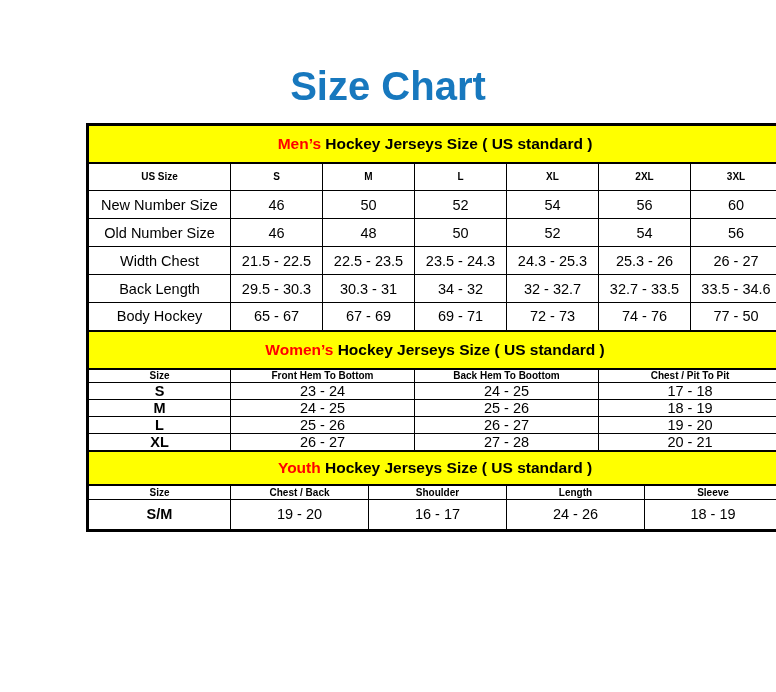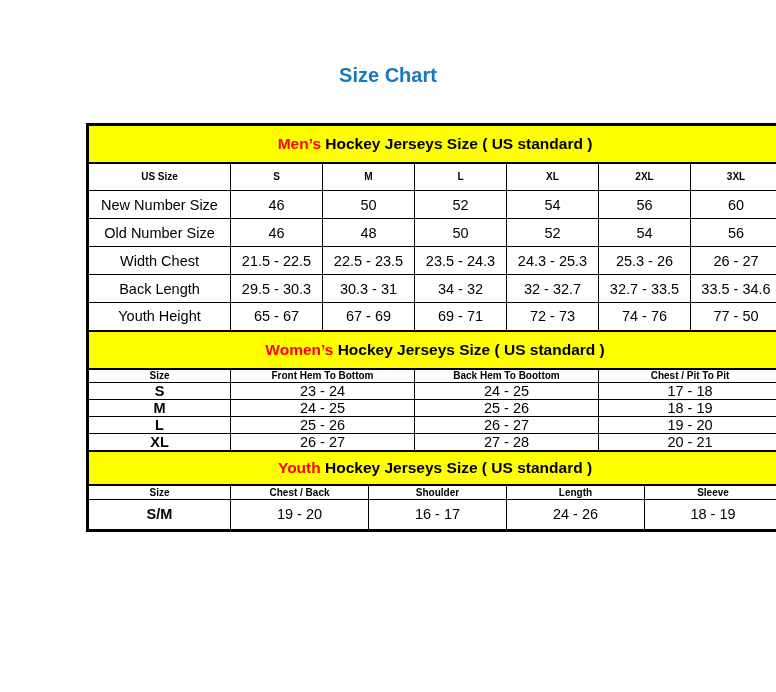--- a/index.html
+++ b/index.html
@@ -2,21 +2,21 @@
 <html><head>
 <meta charset="utf-8">
 <style>
   html,body{margin:0;padding:0;}
   body{
     width:776px;height:692px;background:#ffffff;position:relative;
     font-family:"Liberation Sans", sans-serif;color:#000;
   }
   .page-title{
     position:absolute;top:64px;left:0;width:776px;text-align:center;
-    font-size:20px;font-weight:bold;color:#1778BE;
+    font-size:40px;font-weight:bold;color:#1778BE;
   }
   .chart-wrap{position:absolute;left:38px;top:123px;padding-left:48px;}
   table.size-chart{
     border-collapse:collapse;table-layout:fixed;width:695px;
     border:3px solid #000;
   }
   td{
     border:1.5px solid #000;text-align:center;vertical-align:middle;
     font-size:14.5px;padding:0;white-space:nowrap;overflow:hidden;
   }
@@ -99,21 +99,21 @@
   <tr class="h28">
     <td class="stub">Back Length</td>
     <td colspan="2">29.5 - 30.3</td>
     <td colspan="2">30.3 - 31</td>
     <td colspan="2">34 - 32</td>
     <td colspan="2">32 - 32.7</td>
     <td colspan="2">32.7 - 33.5</td>
     <td colspan="2">33.5 - 34.6</td>
   </tr>
   <tr class="h28">
-    <td class="stub">Youth Height</td>
+    <td class="stub">Body Hockey</td>
     <td colspan="2">65 - 67</td>
     <td colspan="2">67 - 69</td>
     <td colspan="2">69 - 71</td>
     <td colspan="2">72 - 73</td>
     <td colspan="2">74 - 76</td>
     <td colspan="2">77 - 50</td>
   </tr>
 
   <tr class="sec h38">
     <td colspan="13" class="stub">

